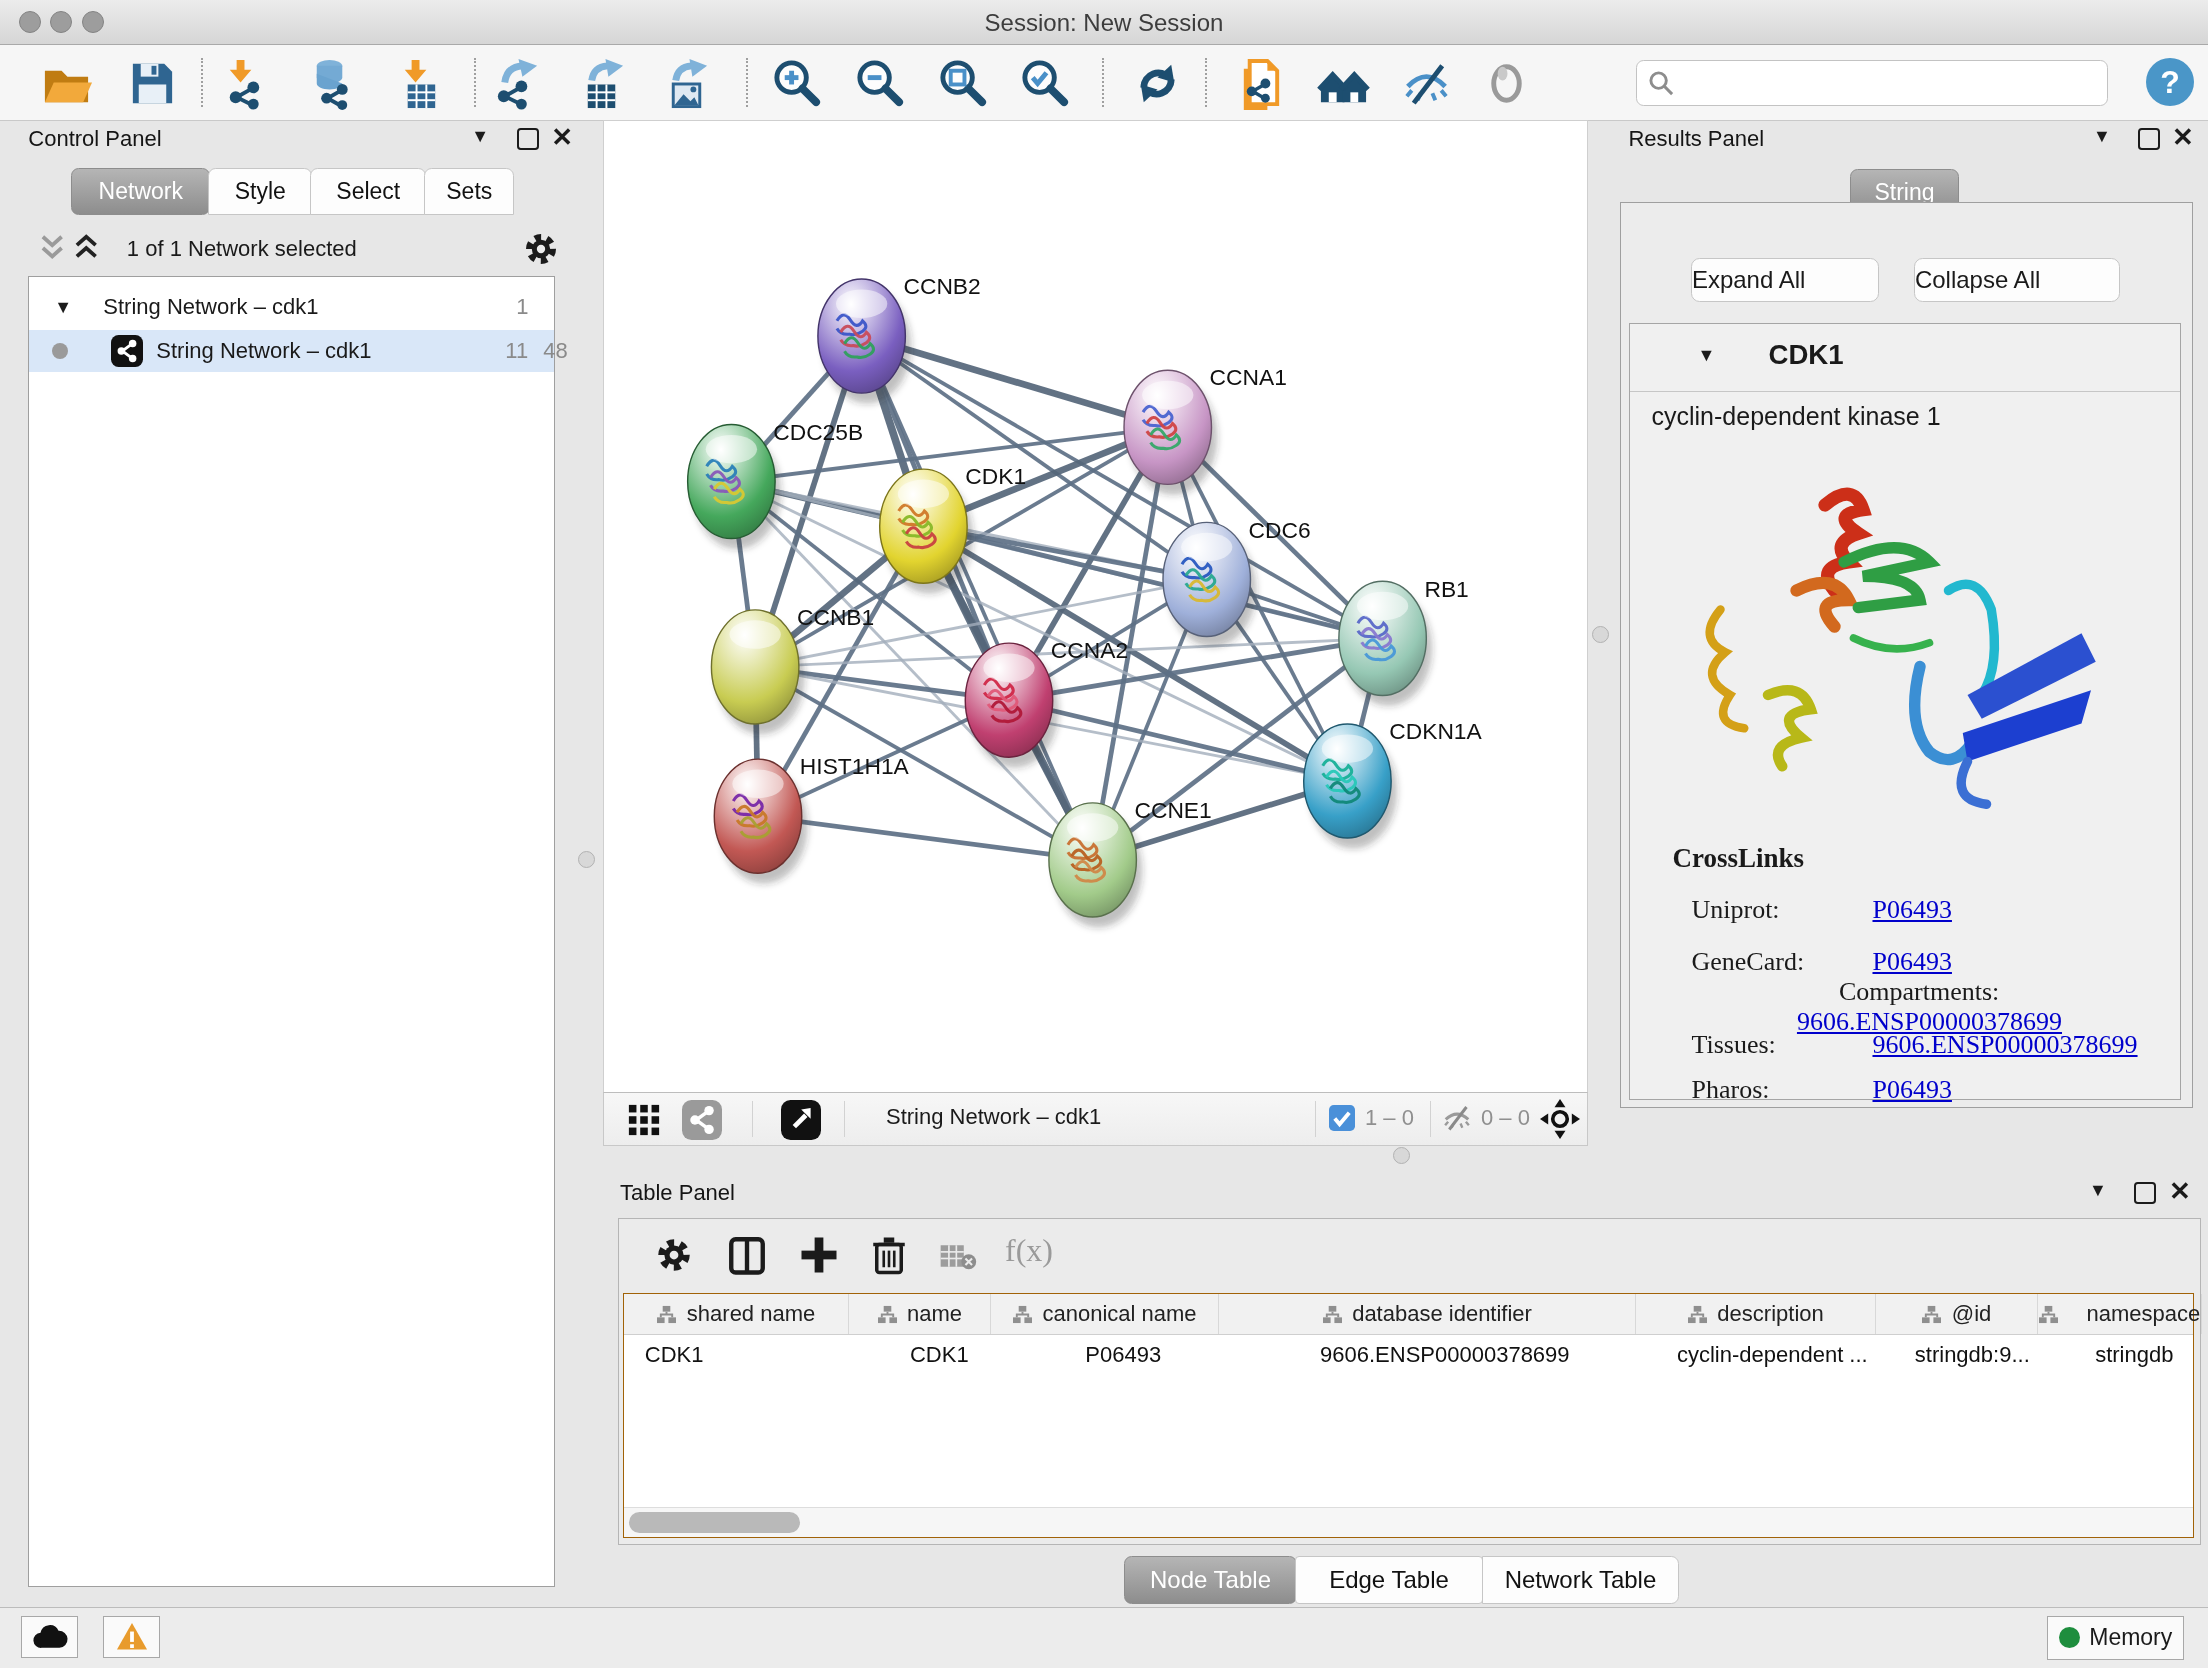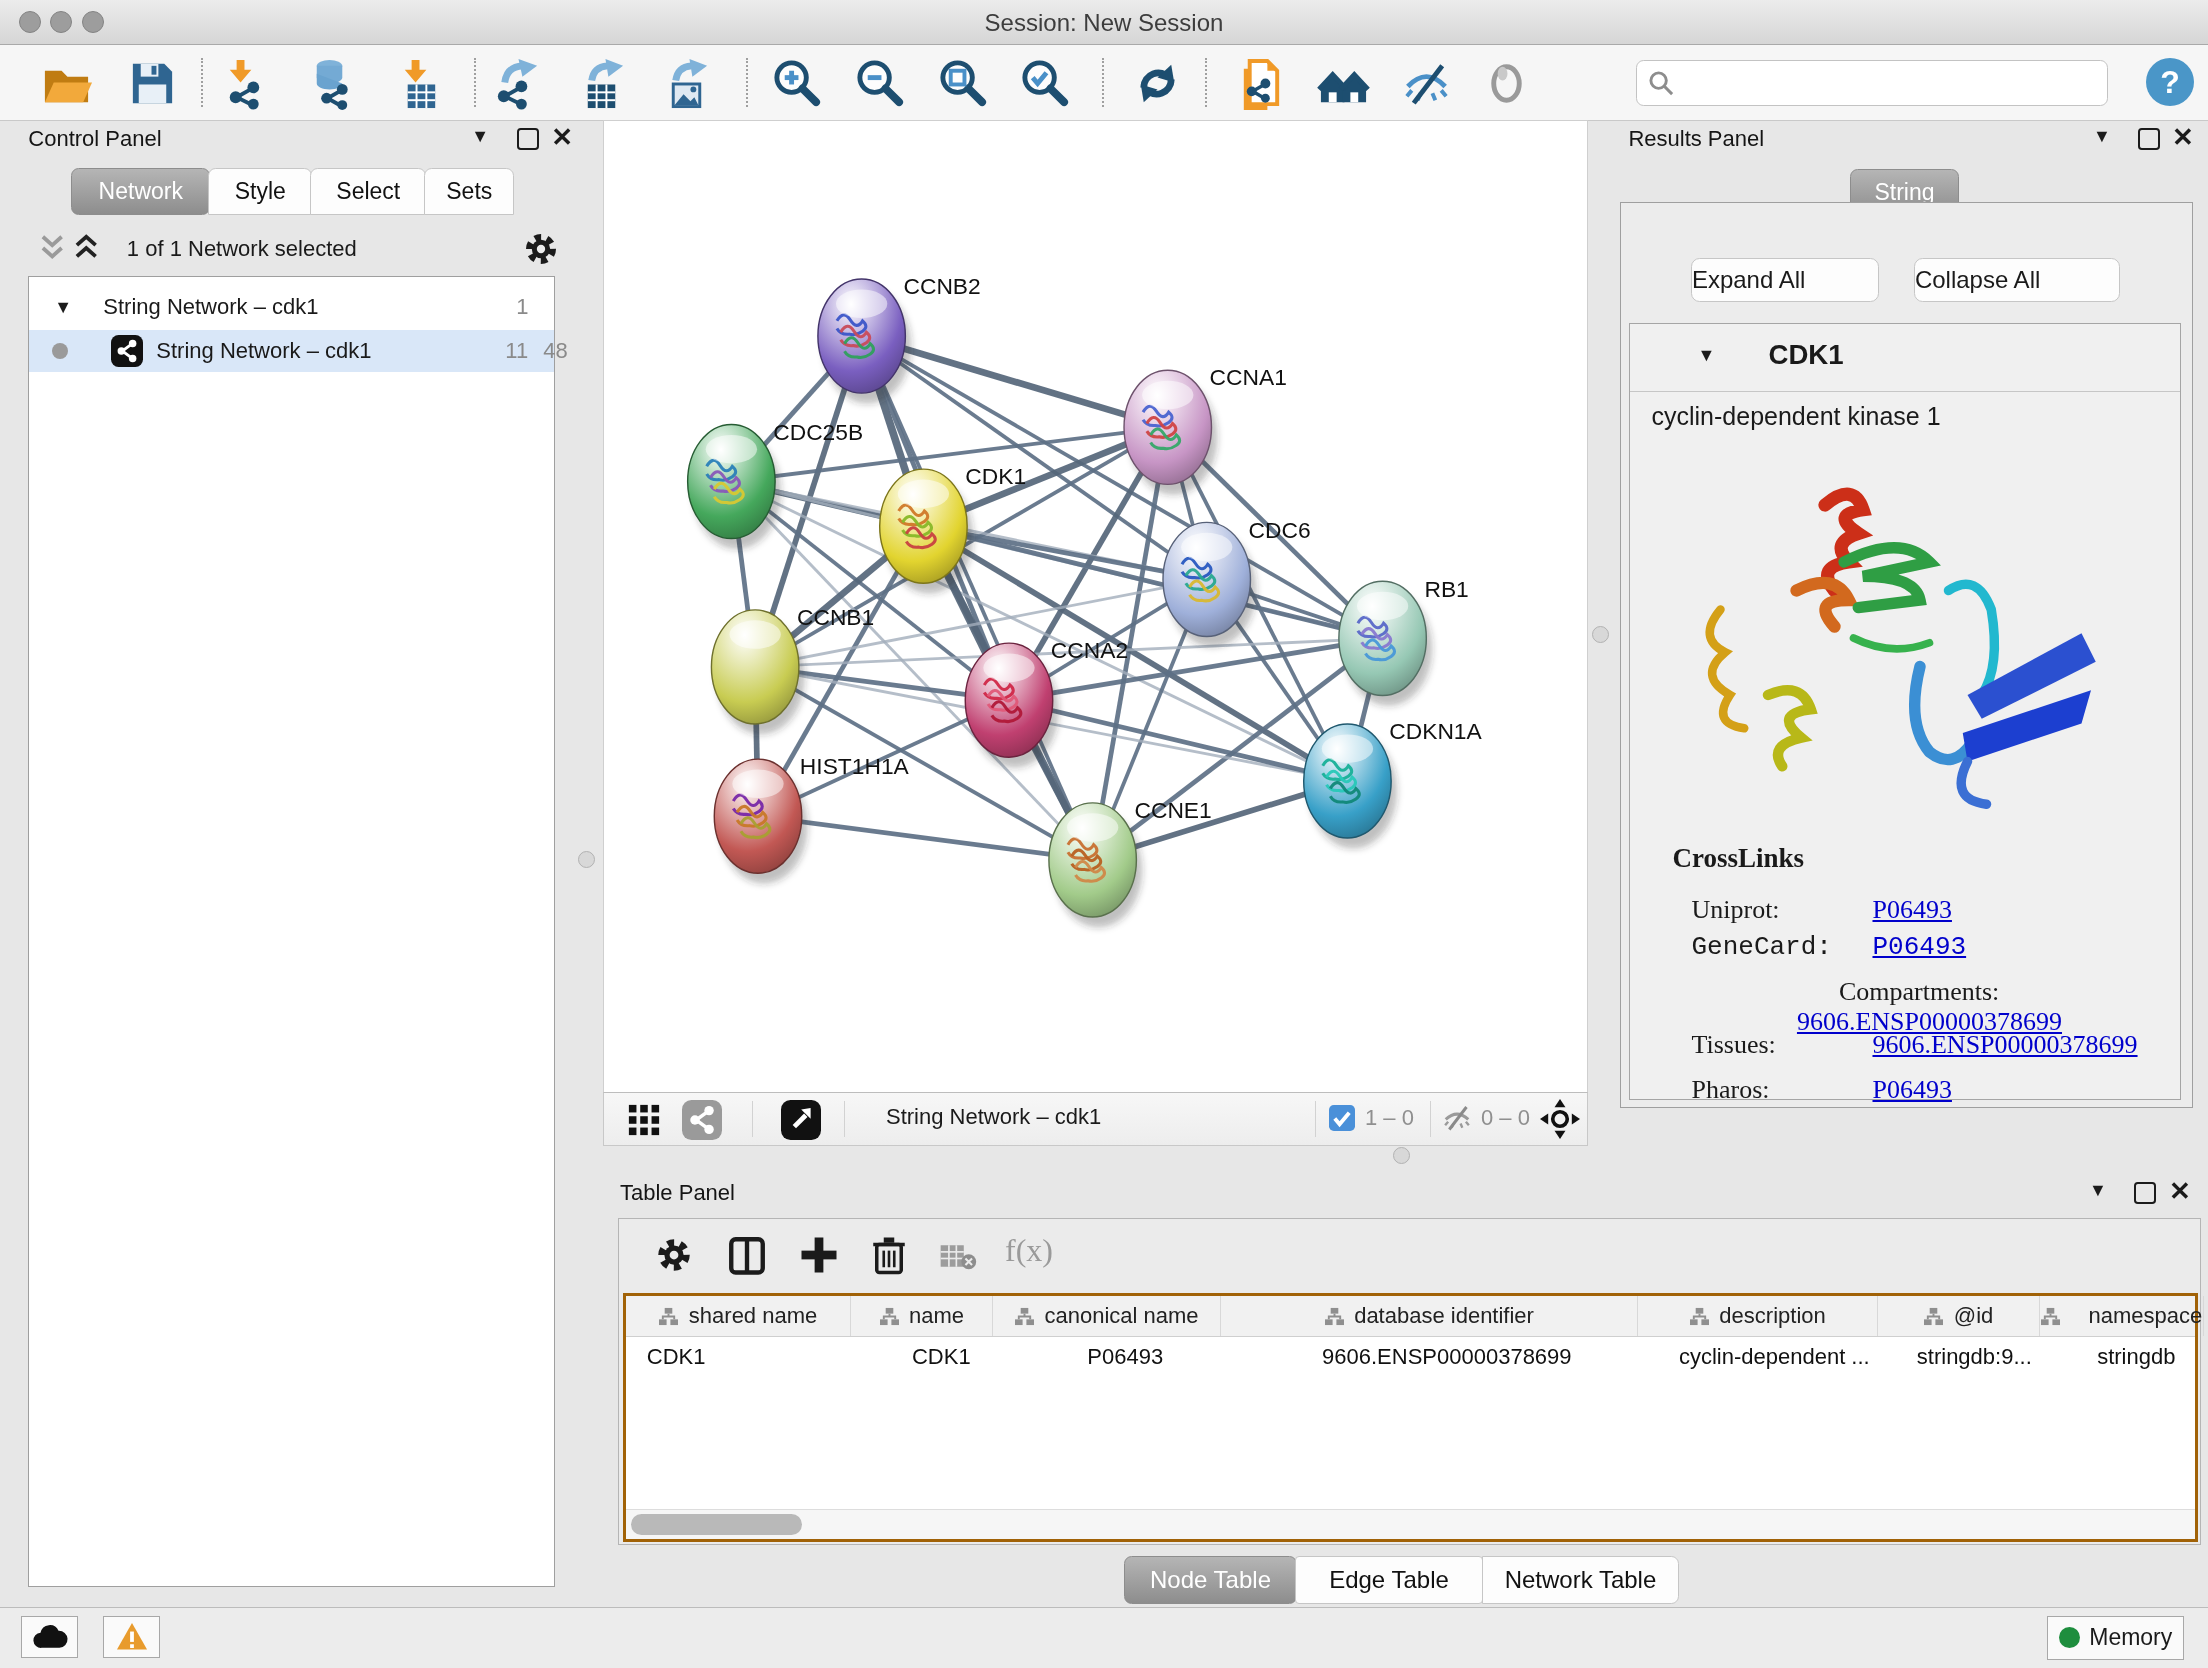--- a/index.html
+++ b/index.html
@@ -568,21 +568,21 @@
           <path d="M300 330q-20 40 20 45" stroke="#3b6fd4" stroke-width="10"></path>
         </g>
       </svg>
 
       <span class="abs serif" style="left:42px;top:519px;font-size:27px;font-weight:bold">CrossLinks</span>
       <div id="crosslinks" class="abs serif" style="left:61px;top:563px;width:476px;font-size:26px">
           <div style="display: flex; height: 45px; align-items: center;">
             <span style="width: 181px;">Uniprot:</span>
             <a class="xlink">P06493</a>
           </div>
-          <div style="display: flex; height: 45px; align-items: flex-start; font-family: Liberation Mono, monospace;">
+          <div style="display: flex; height: 45px; align-items: flex-end;">
             <span style="width: 181px;">GeneCard:</span>
             <a class="xlink">P06493</a>
           </div>
           <div style="display: flex; height: 45px; align-items: center; flex-direction: column;">
             <span style="width: 181px;">Compartments:</span>
             <a class="xlink">9606.ENSP00000378699</a>
           </div>
           <div style="display: flex; height: 45px; align-items: center;">
             <span style="width: 181px;">Tissues:</span>
             <a class="xlink">9606.ENSP00000378699</a>
@@ -630,21 +630,21 @@
           <line x1="2" y1="14" x2="30" y2="14"></line>
           <line x1="2" y1="22" x2="30" y2="22"></line>
           <line x1="12" y1="6" x2="12" y2="32"></line>
           <line x1="21" y1="6" x2="21" y2="32"></line>
         </g>
         <circle cx="36" cy="26" r="9" fill="#8d8d8d"></circle>
         <path d="M32 22l8 8M40 22l-8 8" stroke="#ebebeb" stroke-width="2.5"></path>
       </svg>
     <span class="abs serif" style="left:386px;top:13.3px;font-size:32px;color:#9a9a9a">f(x)</span>
 
-    <div class="abs" style="left:3.8px;top:74px;width:1569px;height:243px;background:#fff;border:3px solid #a16207">
+    <div class="abs" style="left:3.8px;top:74px;width:1569px;height:243px;background:#fff;border:1px solid #a16207">
       <div id="table-header" class="abs thead" style="left:0;top:0;width:100%;height:40px;display:flex">
           <div class="thcell" style="width: 224px; flex: 0 0 224px; overflow: hidden;">
             <svg width="21" height="19" viewBox="0 0 22 20">
               <rect x="7" y="1" width="8" height="6" fill="#8f8f8f"></rect>
               <rect x="1" y="13" width="8" height="6" fill="#8f8f8f"></rect>
               <rect x="13" y="13" width="8" height="6" fill="#8f8f8f"></rect>
               <path d="M11 7v3M5 13v-3h12v3" stroke="#8f8f8f" stroke-width="2" fill="none"></path>
             </svg>
             <span style="white-space:nowrap">shared name</span>
           </div>

